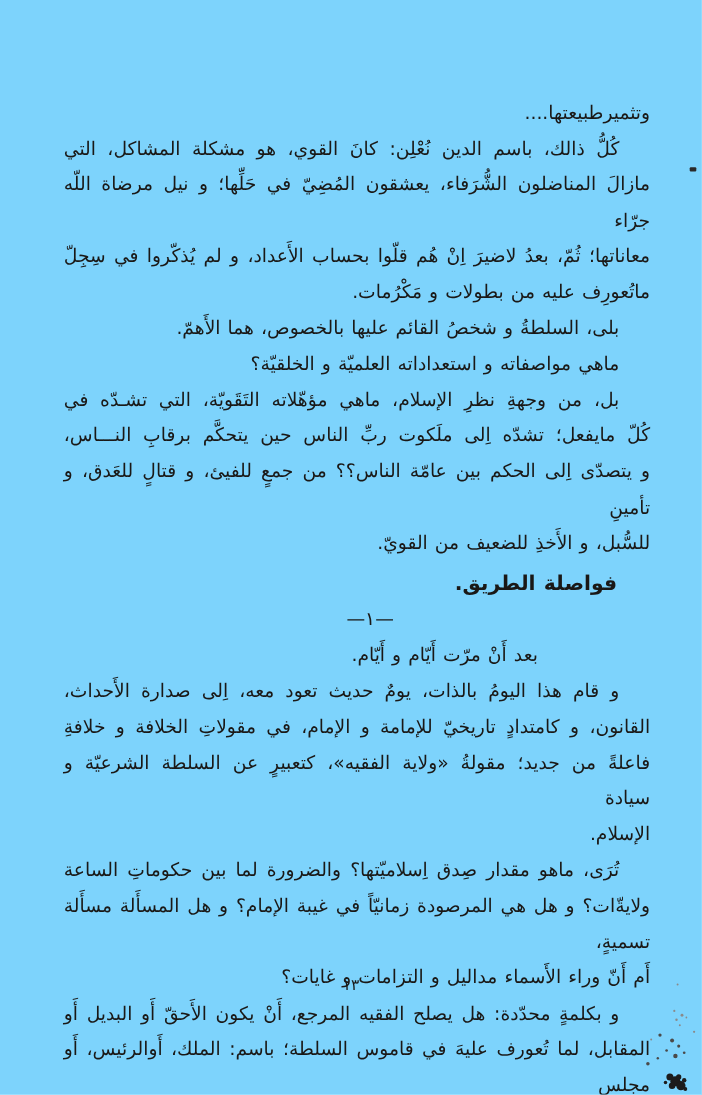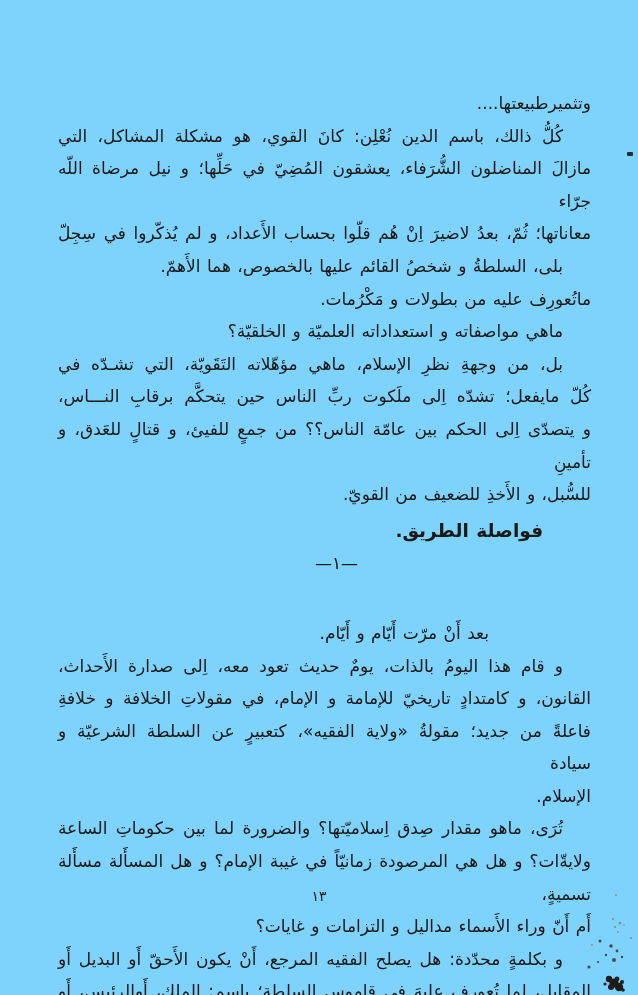--- a/index.html
+++ b/index.html
@@ -26,23 +26,23 @@
   }
   .line {
     text-align: right;
     letter-spacing: 0;
   }
   .line.fill {
     text-align: justify;
     text-align-last: justify;
   }
   .line.ps { padding-right: 28px; }
-  .line.ps-wide { padding-right: 102px; margin-top: 37px; }
+  .line.ps-wide { padding-right: 102px; }
   .heading {
-    margin: 4px 48px 0 0;
+    margin: 4px 30px 0 0;
     font-size: 18.5px;
     font-weight: bold;
     text-align: right;
     line-height: 32.6px;
   }
   .separator {
     text-align: center;
     line-height: 32.6px;
     font-size: 17px;
     transform: translateX(12px); 
@@ -74,22 +74,22 @@
 <div class="page" style="background: #7dd3fc; color: rgb(26, 24, 22);">
 
   <div class="edge-speck"></div>
 
   <main class="text-block">
     <div>
         <div class="line">وتثميرطبيعتها....</div>
         <div class="line fill ps">كُلُّ ذالك، باسم الدين نُعْلِن: كانَ القوي، هو مشكلة المشاكل، التي</div>
         <div class="line fill">مازالَ المناضلون الشُّرَفاء، يعشقون المُضِيّ في حَلِّها؛ و نيل مرضاة اللّه جرّاء</div>
         <div class="line fill">معاناتها؛ ثُمّ، بعدُ لاضيرَ اِنْ هُم قلّوا بحساب الأَعداد، و لم يُذكّروا في سِجِلّ</div>
+        <div class="line">ماتُعورِف عليه من بطولات و مَكْرُمات.</div>
         <div class="line ps">بلى، السلطةُ و شخصُ القائم عليها بالخصوص، هما الأَهمّ.</div>
-        <div class="line">ماتُعورِف عليه من بطولات و مَكْرُمات.</div>
         <div class="line ps">ماهي مواصفاته و استعداداته العلميّة و الخلقيّة؟</div>
         <div class="line fill ps">بل، من وجهةِ نظرِ الإسلام، ماهي مؤهّلاته التَقَويّة، التي تشـدّه في</div>
         <div class="line fill">كُلّ مايفعل؛ تشدّه اِلى ملَكوت ربِّ الناس حين يتحكَّم برقابِ النـــاس،</div>
         <div class="line fill">و يتصدّى اِلى الحكم بين عامّة الناس؟؟ من جمعٍ للفيئ، و قتالٍ للعَدق، و تأمينِ</div>
         <div class="line">للسُّبل، و الأَخذِ للضعيف من القويّ.</div>
       </div>
     <h2 class="heading">فواصلة الطريق.</h2>
     <div class="separator">—١—</div>
     <div>
         <div class="line ps-wide">بعد أَنْ مرّت أَيّام و أَيّام.</div>

